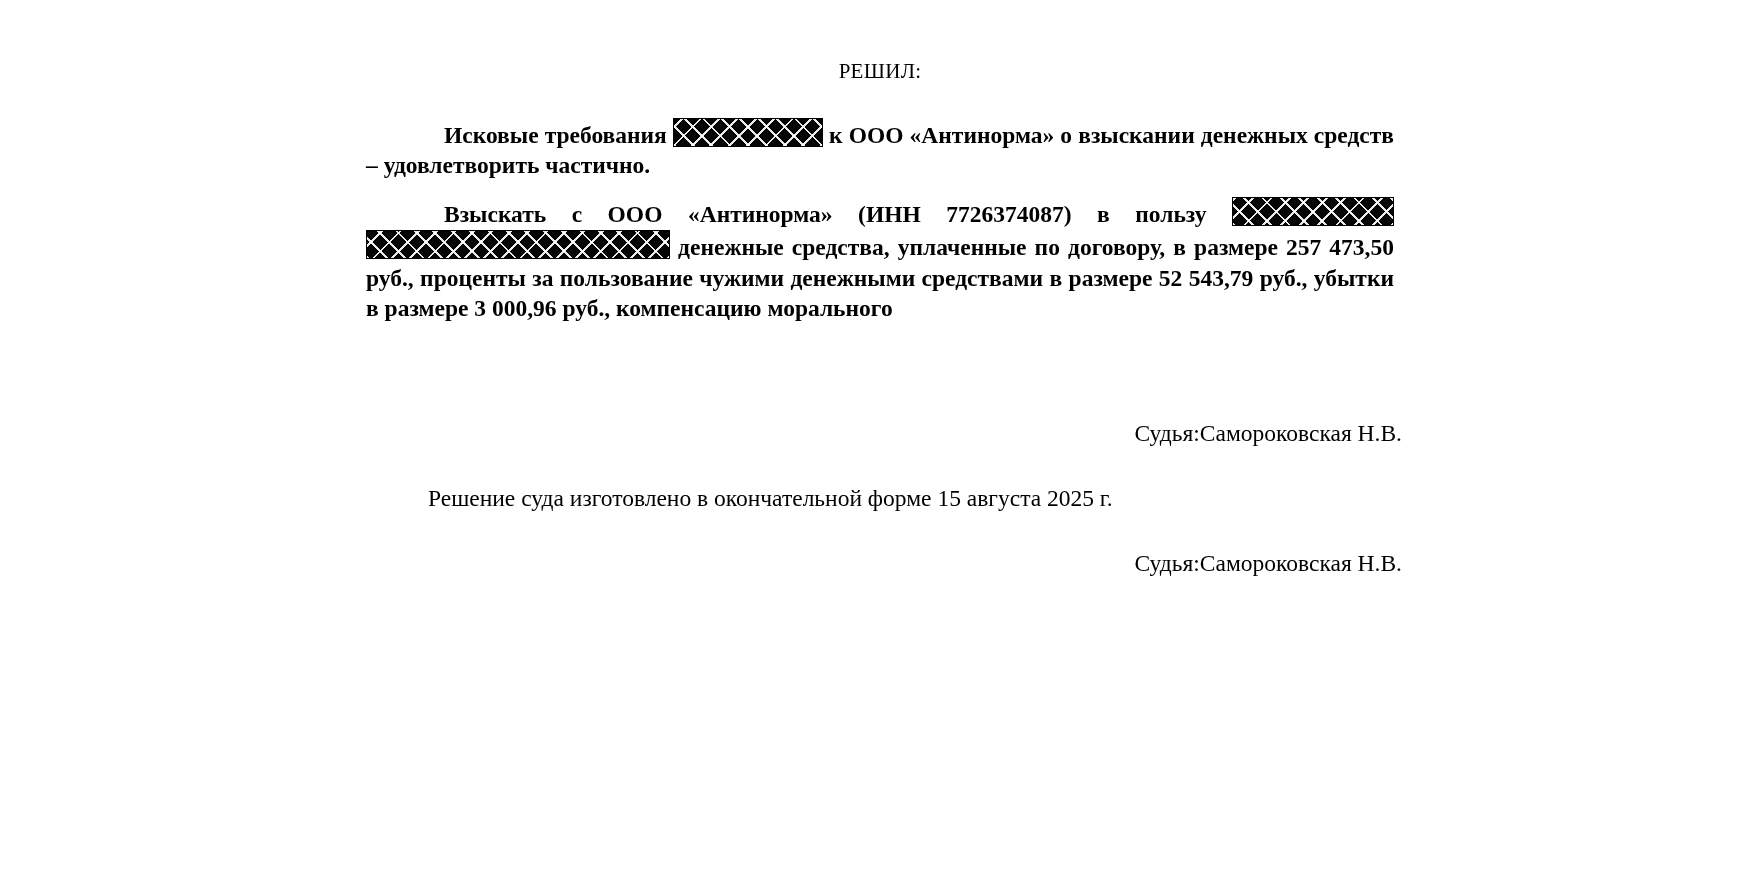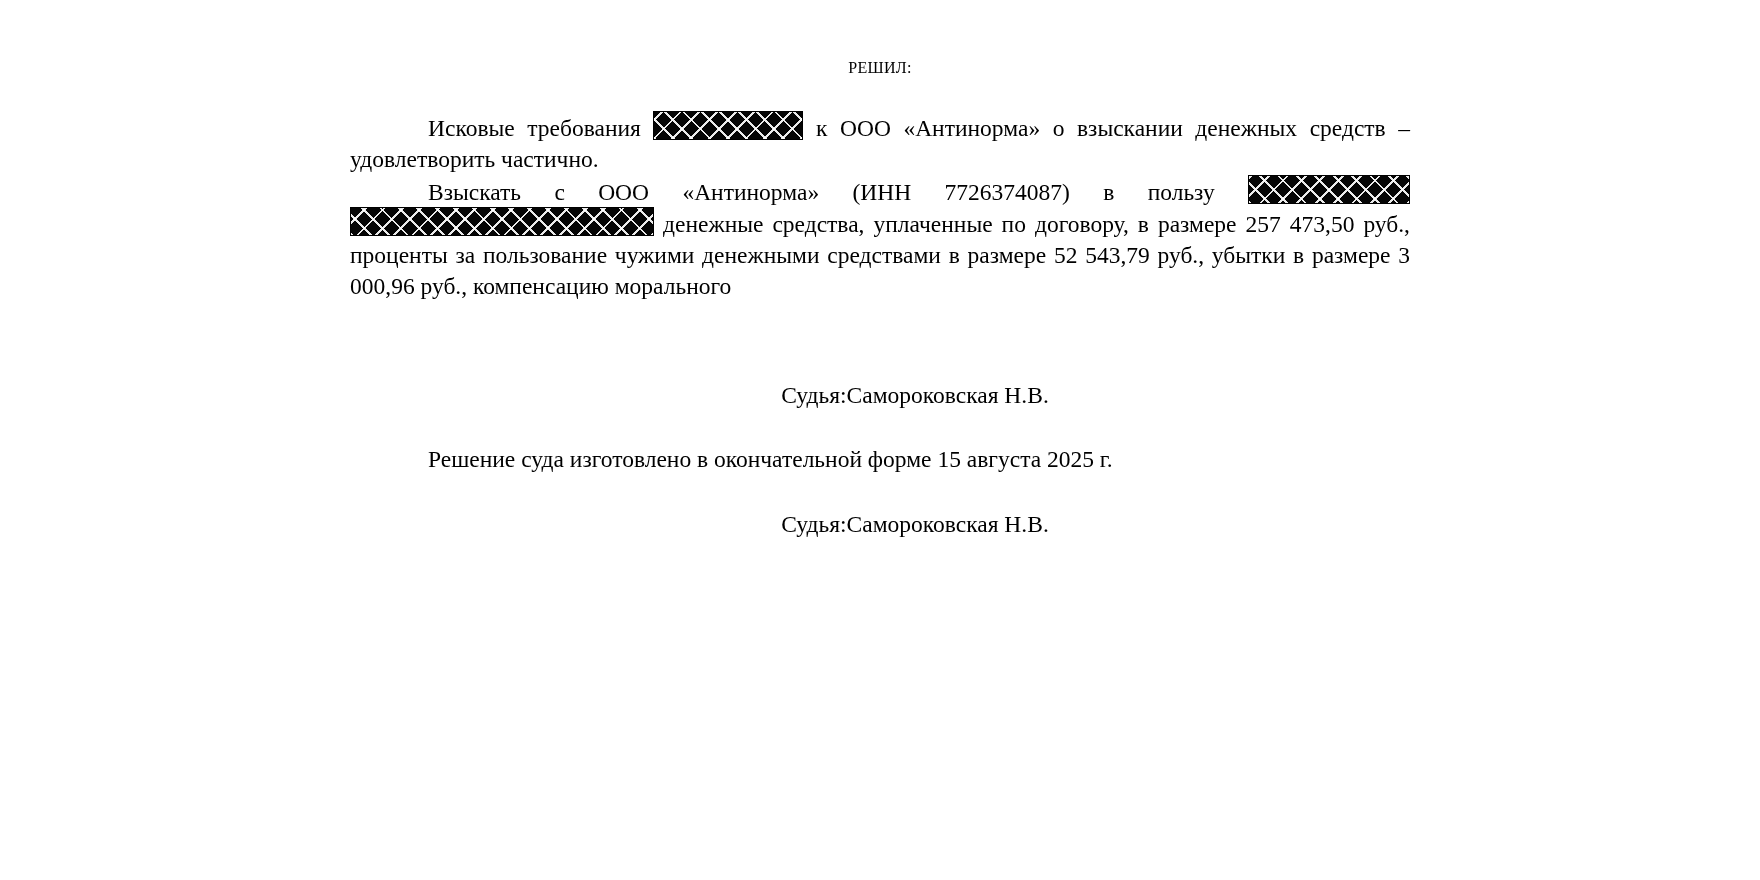--- a/index.html
+++ b/index.html
@@ -22,29 +22,30 @@
     padding: 40px 0 0 0;
   }
   .doc-body {
     width: 1060px;
     margin: 0 auto;
     font-size: 23.5px;
     line-height: 1.31;
   }
   .heading {
     text-align: center;
-    font-size: 16px;
+    font-size: 21px;
     letter-spacing: 0.3px;
     margin: 18px 0 32px 0;
   }
   p.para {
-    margin: 0;
+    margin: 16px;
     text-align: justify;
     text-justify: inter-word;
     text-indent: 78px;
+    font-weight: bold;
   }
   p.para.noindent {
     text-indent: 0;
   }
   .gap-block {
     height: 38px;
   }
   .redact {
     display: inline-block;
     vertical-align: -4px;
@@ -53,21 +54,21 @@
       repeating-linear-gradient(-45deg, rgba(255,255,255,0.92) 0 2px, rgba(255,255,255,0) 2px 13px),
       #050505;
     border: 1px solid #000;
     height: 27px;
   }
   .redact.w1 { width: 148px; }
   .redact.w2 { width: 160px; }
   .redact.w3 { width: 302px; }
   .sign-row {
     display: flex;
-    justify-content: center;
+    justify-content: flex-end;
     align-items: baseline;
     margin: 0;
   }
   .sign-label {
     padding-left: 78px;
   }
   .sign-name {
     padding-right: 8px;
   }
   .spacer-lg { height: 40px; }

